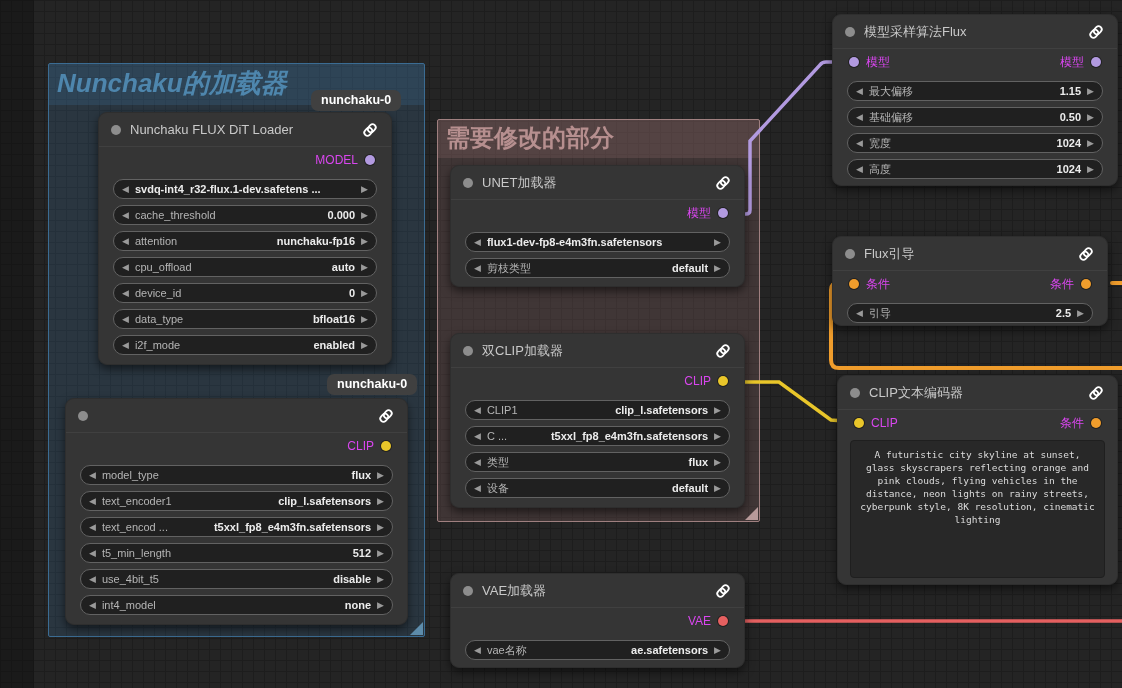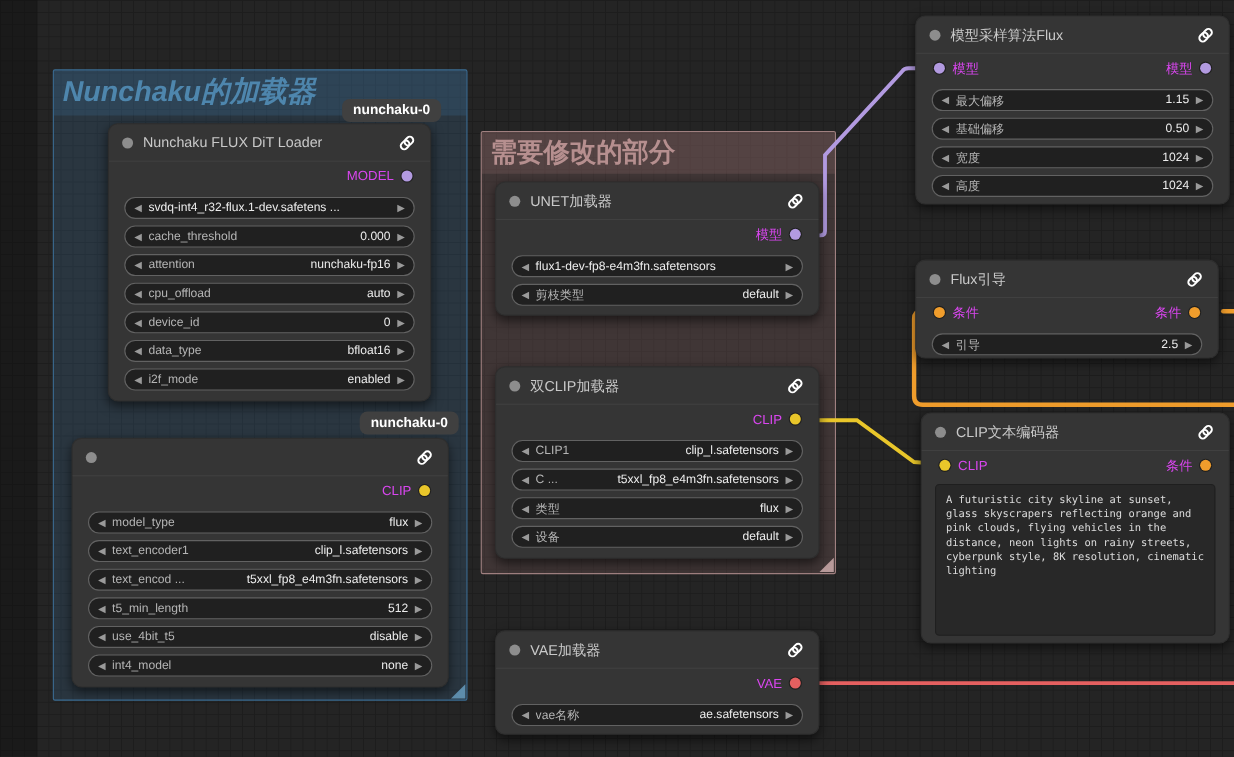--- a/index.html
+++ b/index.html
@@ -62,21 +62,21 @@
   .slot-out { display:flex; align-items:center; gap:7px; margin-left:auto; }
   .slot-dot { width:10px; height:10px; border-radius:50%; flex:0 0 auto;
               box-shadow:0 0 0 1px rgba(0,0,0,.4); }
   .widget {
     display:flex; align-items:center; height:20px; margin:6px 14px;
     background:#202020; border:1px solid #626262; border-radius:10px;
     padding:0 8px; font-size:11px; color:#b5b5b5; overflow:hidden; white-space:nowrap;
   }
   .widget .arr { font-size:9px; color:#9a9a9a; flex:0 0 auto; line-height:1; }
   .widget .wlabel { margin:0 6px; overflow:hidden; text-overflow:ellipsis; }
-  .widget .wvalue { margin-left:auto; margin-right:6px; color:#ececec; font-weight:normal; }
+  .widget .wvalue { margin-left:auto; margin-right:6px; color:#ececec; font-weight:bold; }
   .widget.value-only .wvalue { margin-left:6px; margin-right:auto; }
   .prompt-box {
     margin:4px 12px; height:138px; background:#282828; border-radius:4px;
     padding:7px 9px; font-family:"DejaVu Sans Mono", monospace; font-size:9.5px;
     line-height:13px; color:#dcdcdc; overflow:hidden; white-space:pre-wrap;
     border:1px solid #1f1f1f;
   }
   #wire-svg { position:absolute; left:0; top:0; z-index:3; pointer-events:none; }
 </style>
 </head>
@@ -372,21 +372,21 @@
     </span>
   </div>
   <div class="widget">
     <span class="arr">◀</span>
     <span class="wlabel">引导</span>
     <span class="wvalue">2.5</span>
     <span class="arr">▶</span>
   </div>
 </div>
 
-<div class="node" style="left:837px; top:375px; width:281px; height:210px;">
+<div class="node" style="left:837px; top:375px; width:281px; height:210px;text-align:center;">
   <div class="node-title">
     <span class="collapse-dot"></span>
     <span>CLIP文本编码器</span>
     <span class="link-icon">
         <svg width="18" height="18" viewBox="0 0 20 20">
           <g transform="rotate(-45 10 10)" fill="none" stroke="#fff" stroke-width="2">
             <rect x="2.5" y="6.5" width="9.5" height="7" rx="3.5"></rect>
             <rect x="8" y="6.5" width="9.5" height="7" rx="3.5"></rect>
           </g>
         </svg>

